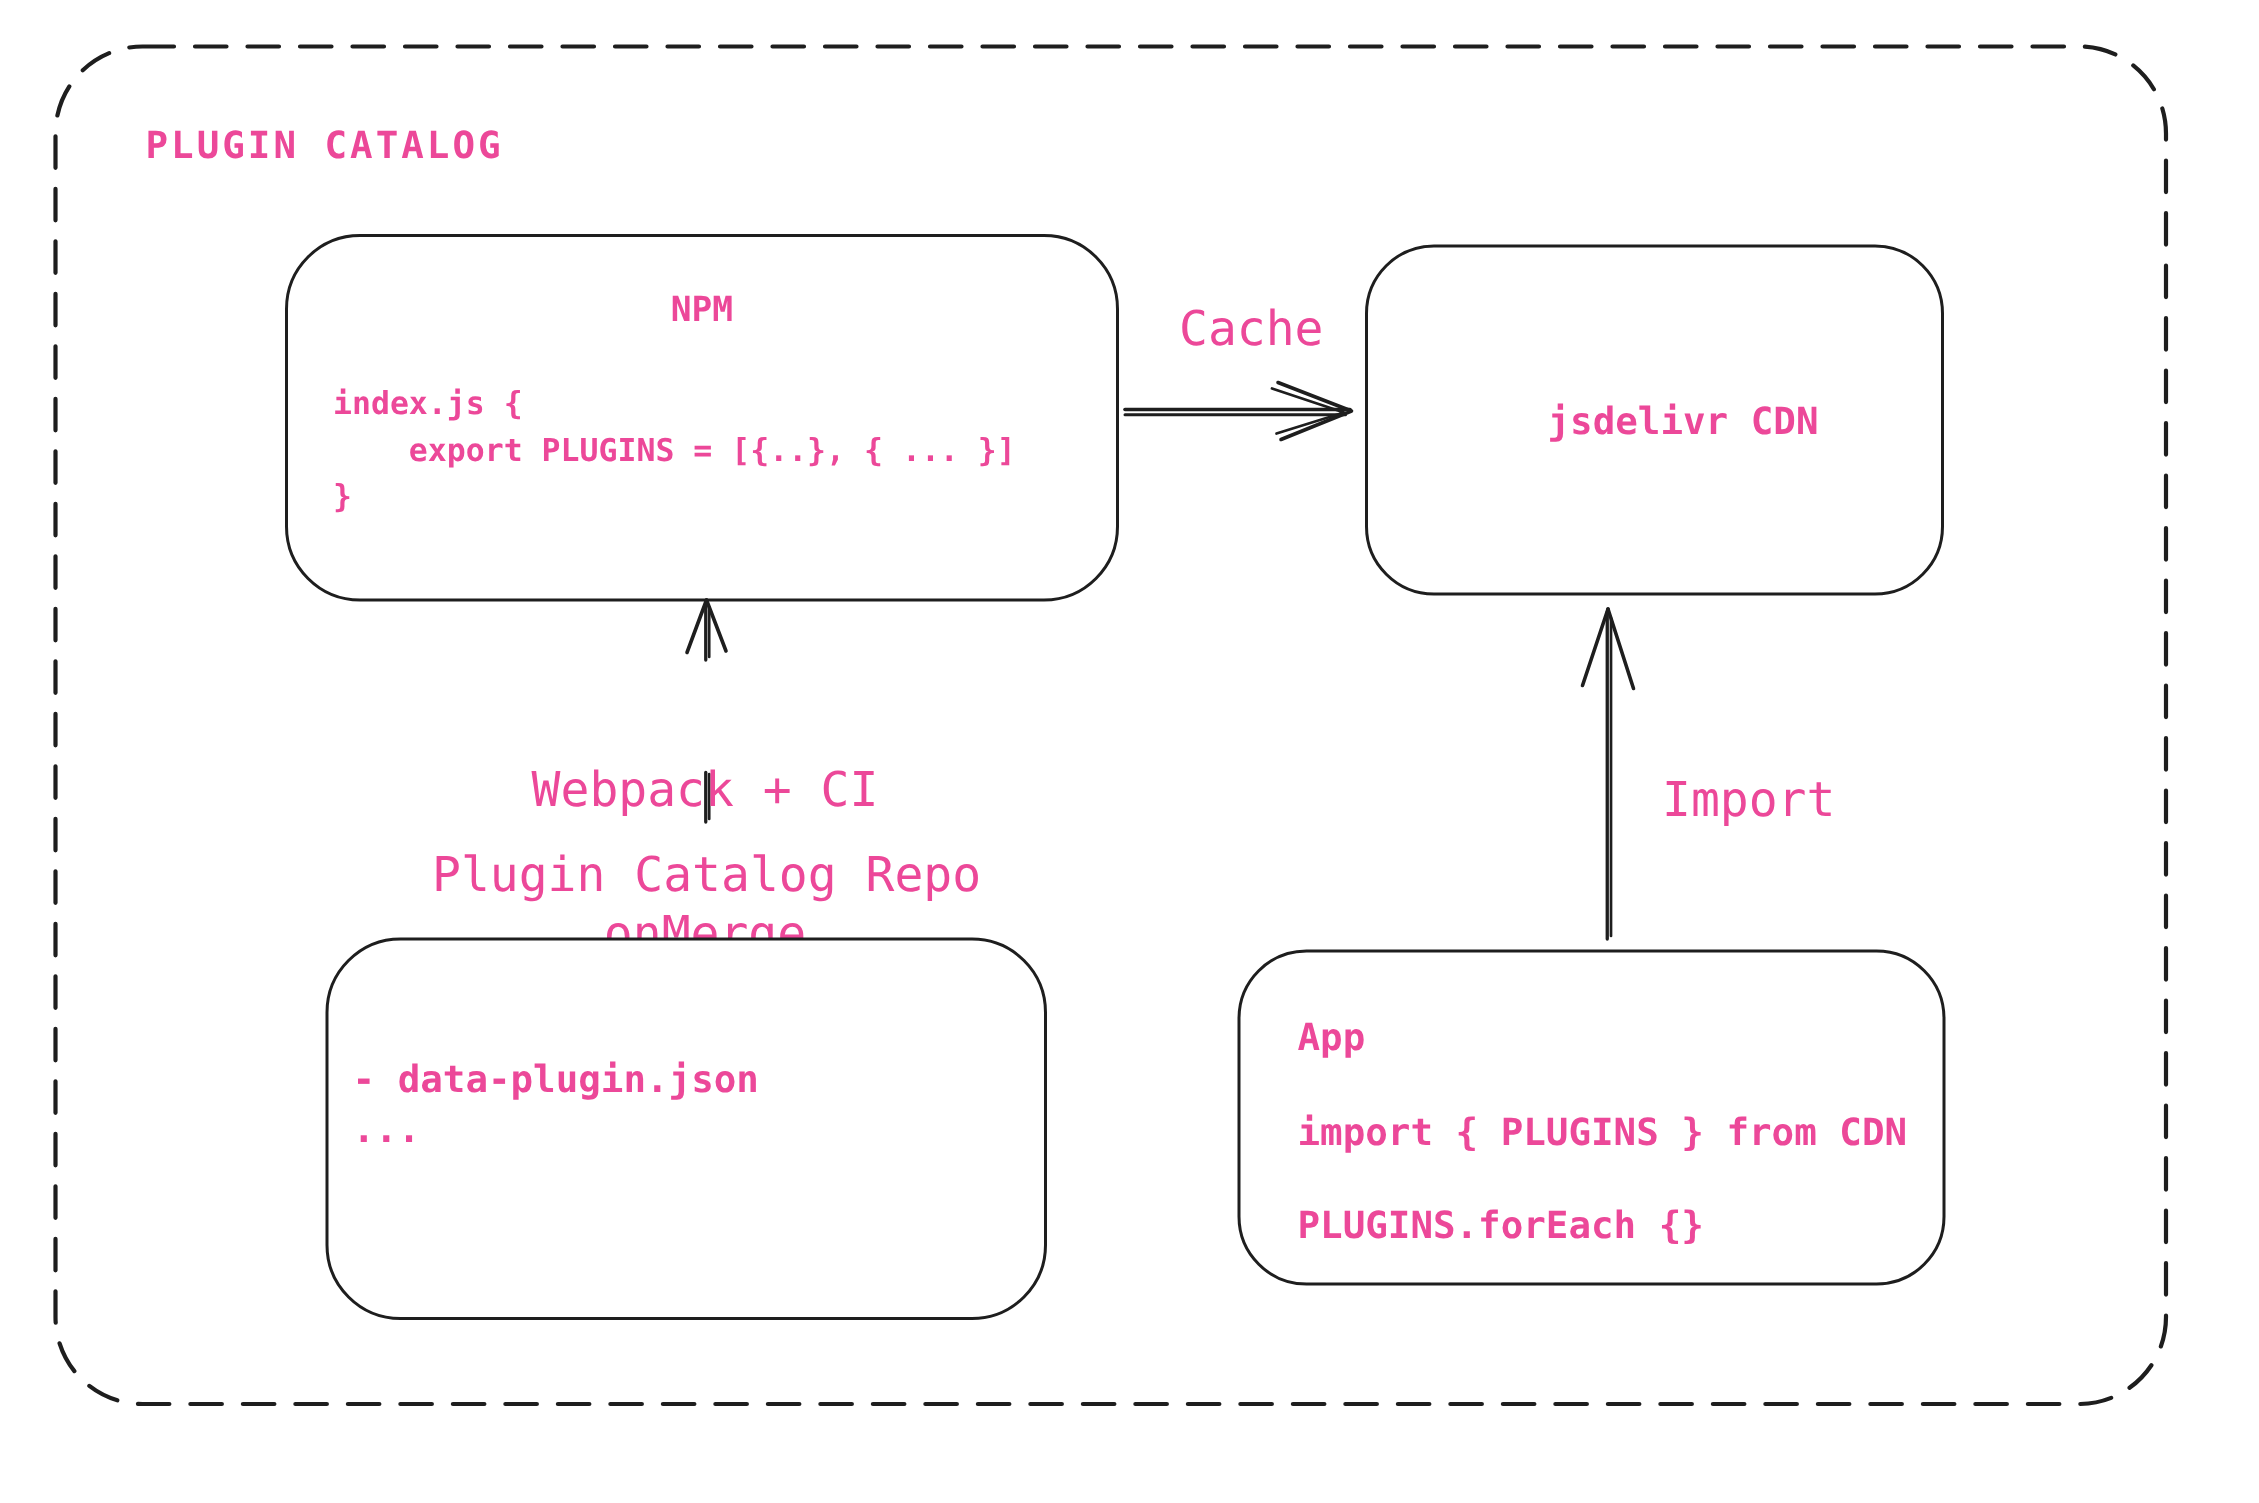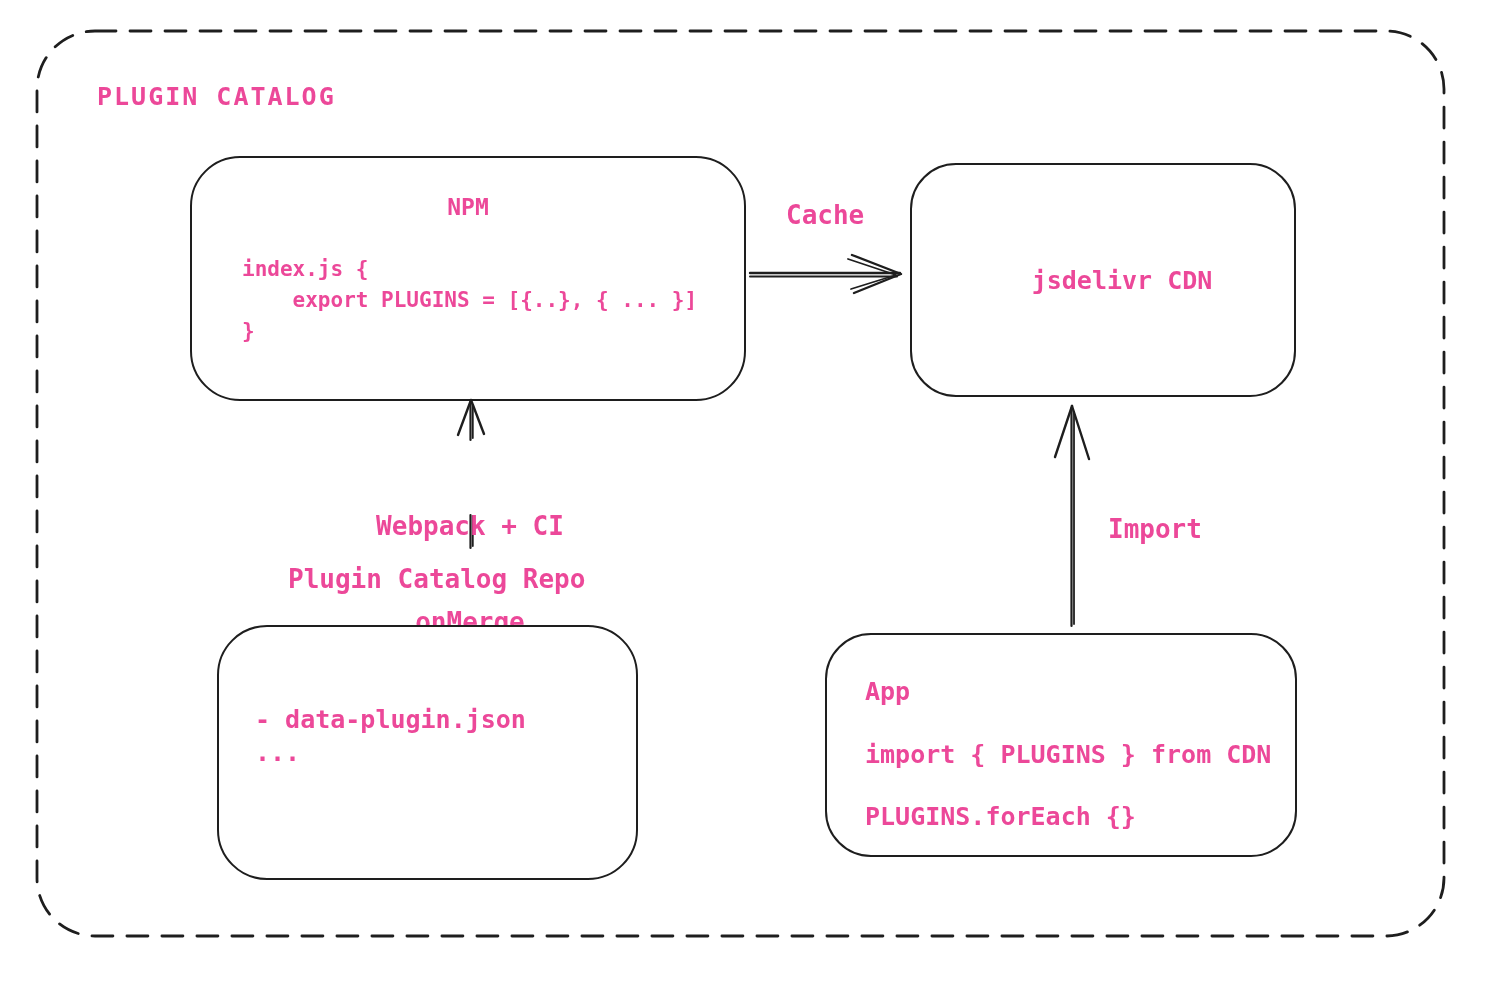--- a/index.html
+++ b/index.html
@@ -16,31 +16,31 @@
     letter-spacing:2px;white-space:pre;
   }
   .node{
     position:absolute;border:2.6px solid #1e1e1e;background:#ffffff;
     box-sizing:border-box;
     padding-left:38px;
   }
   .node-npm{left:190px;top:156px;width:556px;height:245px;border-radius:50px;}
   .node-cdn{left:910px;top:163px;width:386px;height:234px;border-radius:46px;
     display:flex;align-items:center;justify-content:center;}
-  .node-repo{left:217px;top:625px;width:421px;height:255px;border-radius:50px;}
+  .node-repo{left:217px;top:625px;width:481px;height:255px;border-radius:50px;}
   .node-app{left:825px;top:633px;width:472px;height:224px;border-radius:46px;}
   .npm-title{
     position:absolute;left:0;right:0;top:36px;text-align:center;
     font-size:23px;font-weight:600;
   }
   .npm-code{position:absolute;left:30px;top:96px;font-size:21px;
     line-height:31px;font-weight:600;}
-  .codeline{white-space:pre;margin-left:20px;}
+  .codeline{white-space:pre;}
   .cdn-label{font-size:25px;font-weight:600;}
-  .arrow-label{position:absolute;font-size:26px;font-weight:700;white-space:pre;}
+  .arrow-label{position:absolute;font-size:32px;font-weight:400;white-space:pre;}
   .cache-label{left:786px;top:200px;}
   .import-label{left:1108px;top:514px;}
   .build-label{left:350px;top:446px;width:240px;text-align:center;line-height:32px;}
   .repo-title{left:288px;top:564px;}
   .repo-list{position:absolute;left:16px;top:76px;font-size:25px;
     line-height:33px;font-weight:600;}
   .app-body{position:absolute;left:38px;top:42px;font-size:25px;font-weight:600;}
   .app-title{margin:0 0 34px 0;}
   .app-line{margin:0 0 33px 0;white-space:pre;}
 </style>

